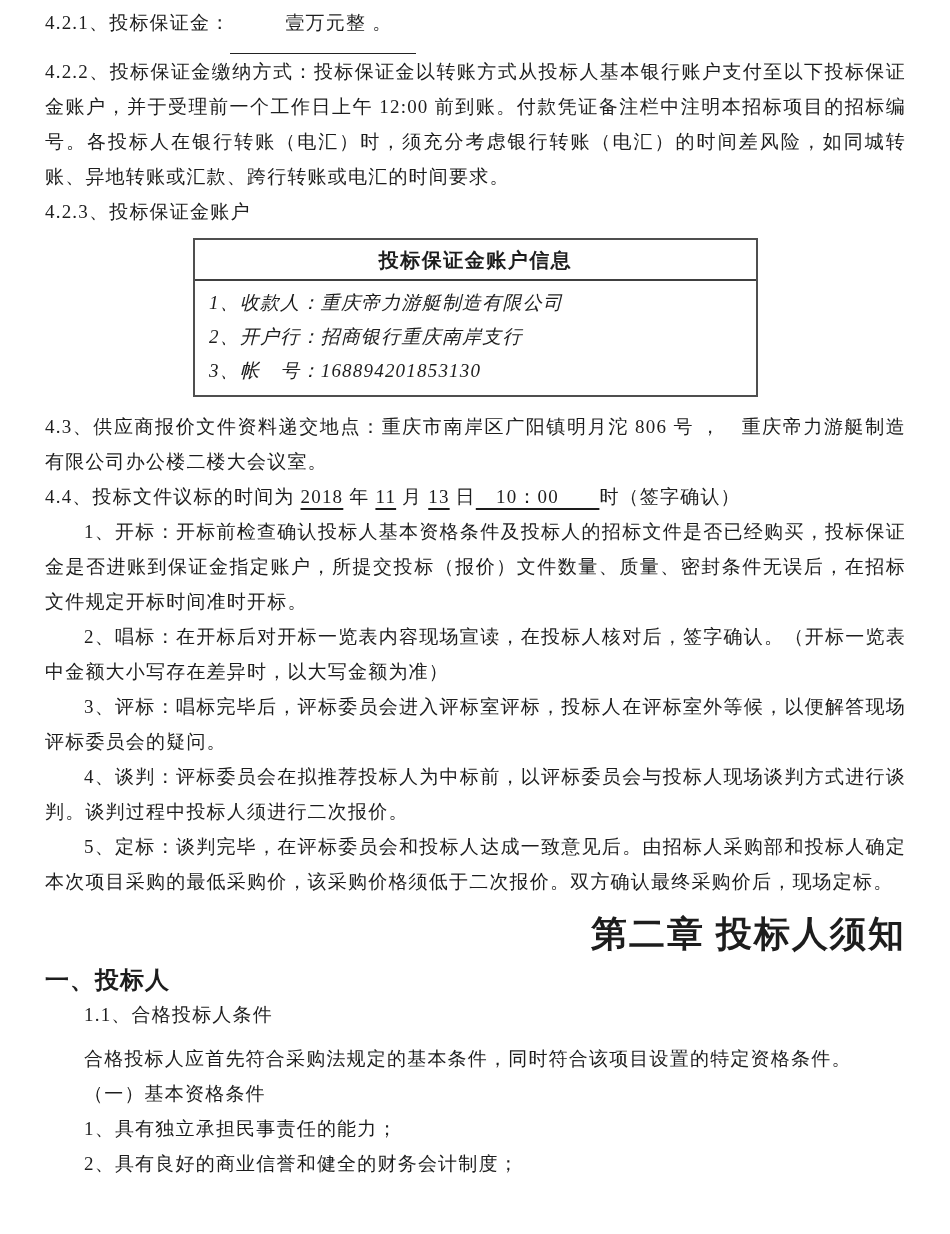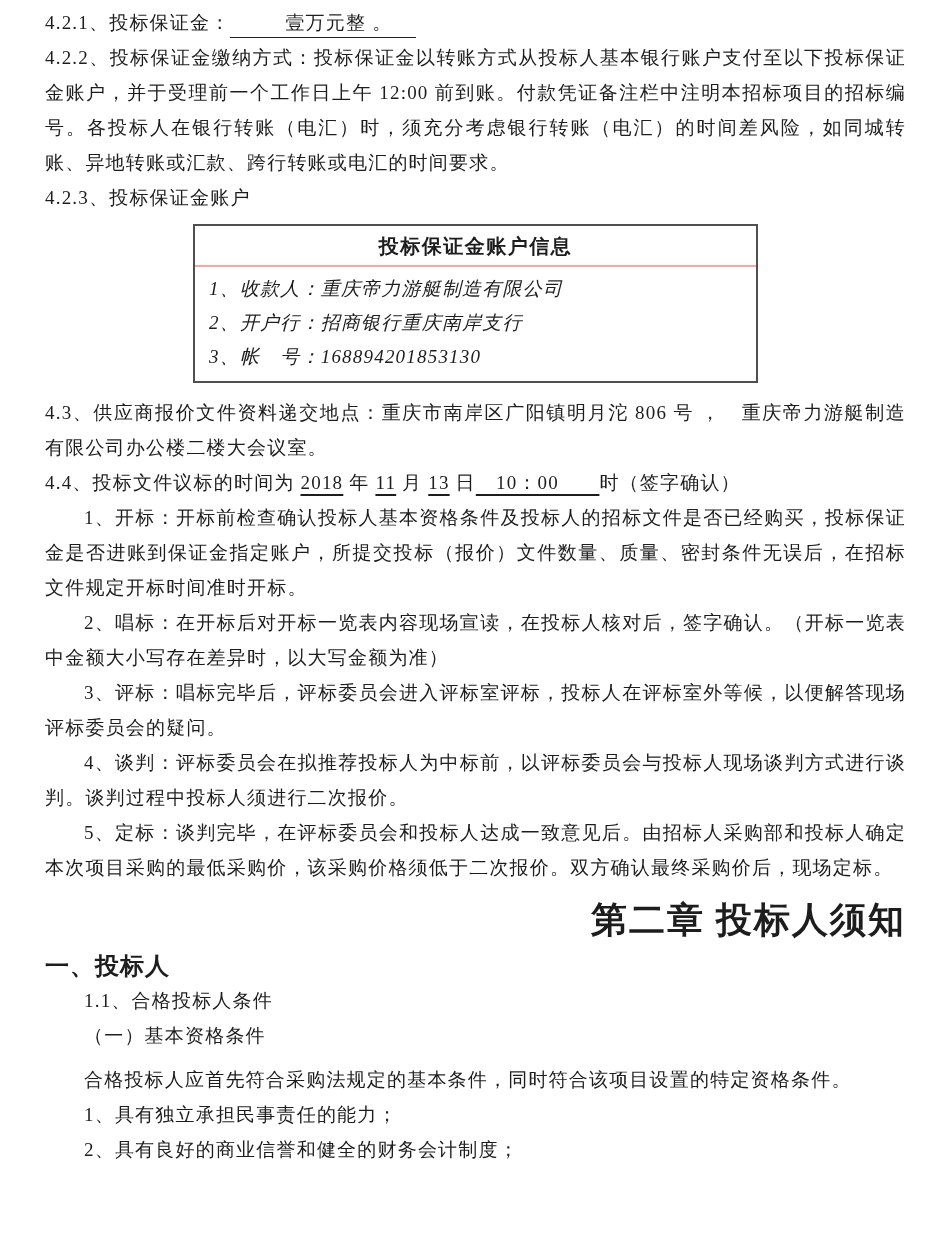--- a/index.html
+++ b/index.html
@@ -29,35 +29,35 @@
   .bold { font-weight: bold; }
   
   .u {
     text-decoration: underline;
     text-decoration-thickness: 1.5px;
     text-underline-offset: 5px;
   }
   .uline {
     display: inline-block;
     border-bottom: 1.6px solid #222222;
-    padding-bottom: 1px;
+    padding-bottom: 17px;
     line-height: 1.35;
   }
   .gap { display: inline-block; height: 1px; }
   .gap-a { width: 55px; }
   .gap-b { width: 24px; }
   
   .account-table {
     width: 565px;
     margin: 9px 0 12px 148px;
     border: 2px solid #4f4f4f;
     box-sizing: border-box;
   }
   .table-header {
-    border-bottom: 2px solid #fca5a5;
+    border-bottom: 2px solid #404040;
     text-align: center;
     font-weight: bold;
     font-size: 20px;
     letter-spacing: 1.5px;
     padding: 7px 0 5px 0;
   }
   .table-body { padding: 5px 0 7px 14px; font-style: italic; }
   .table-row {
     font-size: 19px;
     line-height: 34px;
@@ -107,18 +107,18 @@
   <p class="para indent">1、开标：开标前检查确认投标人基本资格条件及投标人的招标文件是否已经购买，投标保证金是否进账到保证金指定账户，所提交投标（报价）文件数量、质量、密封条件无误后，在招标文件规定开标时间准时开标。</p>
   <p class="para indent">2、唱标：在开标后对开标一览表内容现场宣读，在投标人核对后，签字确认。（开标一览表中金额大小写存在差异时，以大写金额为准）</p>
   <p class="para indent">3、评标：唱标完毕后，评标委员会进入评标室评标，投标人在评标室外等候，以便解答现场评标委员会的疑问。</p>
   <p class="para indent">4、谈判：评标委员会在拟推荐投标人为中标前，以评标委员会与投标人现场谈判方式进行谈判。谈判过程中投标人须进行二次报价。</p>
   <p class="para indent">5、定标：谈判完毕，在评标委员会和投标人达成一致意见后。由招标人采购部和投标人确定本次项目采购的最低采购价，该采购价格须低于二次报价。双方确认最终采购价后，现场定标。</p>
 
   <h1 class="chapter-title">第二章  投标人须知</h1>
 
   <p class="para section-head">一、投标人</p>
   <p class="para indent">1.1、合格投标人条件</p>
+  <p class="para indent body-gap">合格投标人应首先符合采购法规定的基本条件，同时符合该项目设置的特定资格条件。</p>
   <p class="para indent">（一）基本资格条件</p>
-  <p class="para indent body-gap">合格投标人应首先符合采购法规定的基本条件，同时符合该项目设置的特定资格条件。</p>
   <p class="para indent">1、具有独立承担民事责任的能力；</p>
   <p class="para indent">2、具有良好的商业信誉和健全的财务会计制度；</p>
 
 </div>
 
 </body></html>

